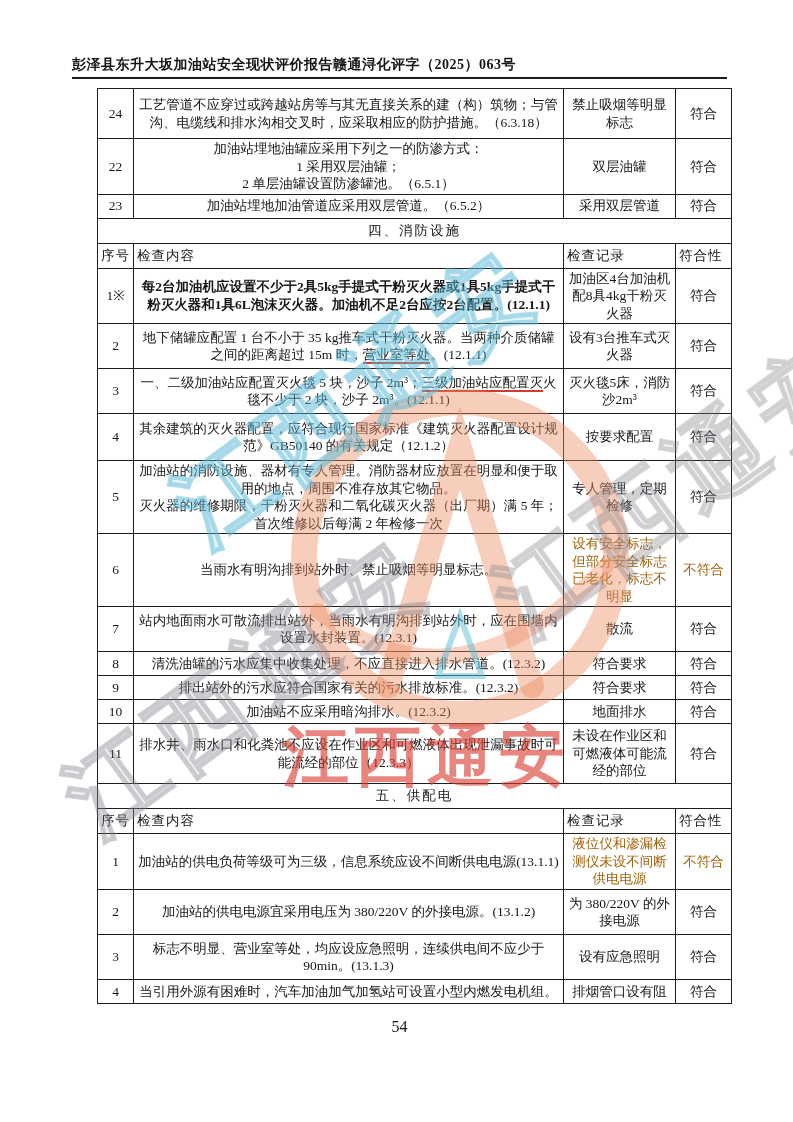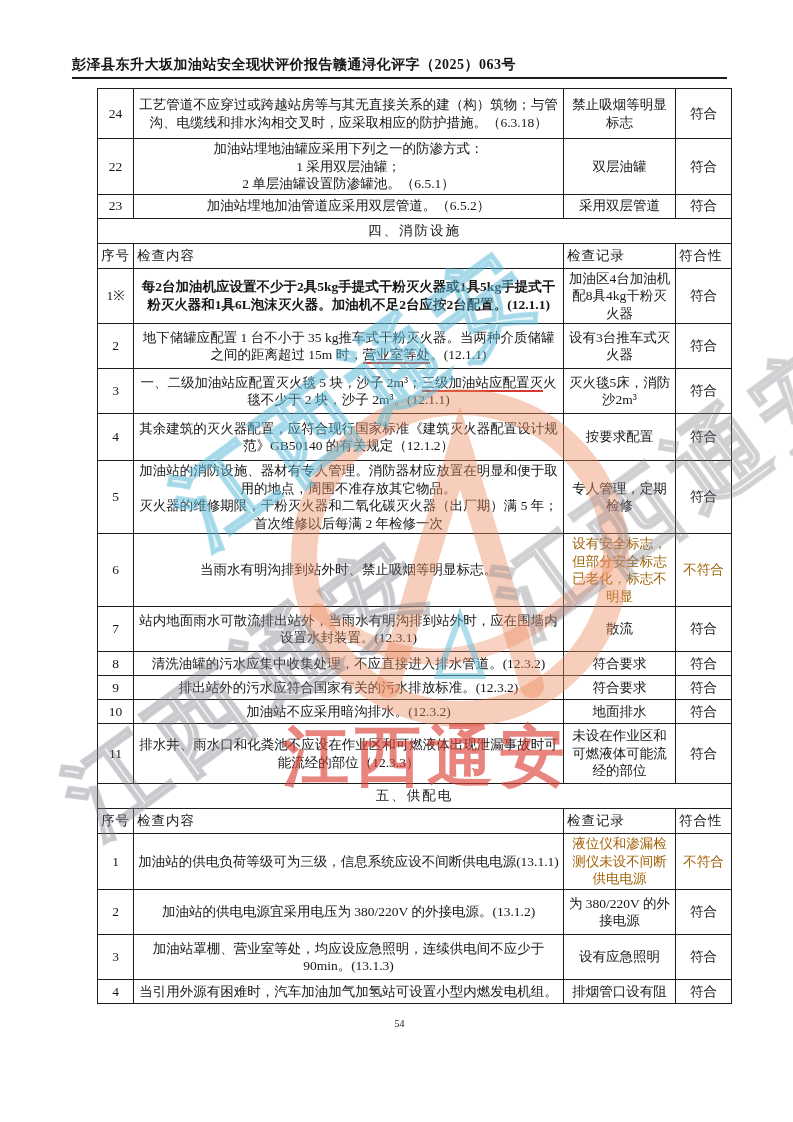--- a/index.html
+++ b/index.html
@@ -38,21 +38,21 @@
   tr.hdr td{letter-spacing:1px;}
   .bold-content{font-weight:bold;}
   .red{color:#a16207;}
   .mark{border-bottom:2px solid #d43a30;}
   
   tr.rh50{height:50px} tr.rh54{height:54px} tr.rh24{height:24px}
   tr.rh50b{height:50px} tr.rh25{height:25px} tr.rh52{height:52px}
   tr.rh45{height:45px} tr.rh47{height:47px} tr.rh72{height:72px}
   tr.rh56{height:56px} tr.rh60{height:60px}
   .page-number{
-    text-align:center;font-size:10px;margin-top:14px;
+    text-align:center;font-size:16px;margin-top:14px;
     position:relative;z-index:1;
   }
   
   .wm{position:absolute;left:0;top:0;width:793px;height:1122px;pointer-events:none;z-index:3;}
   .wm-emblem{position:absolute;left:288px;top:386px;}
   .wm-text{position:absolute;font-weight:bold;white-space:nowrap;}
   .wm-blue{
     left:148px;top:470px;font-size:96px;letter-spacing:10px;
     transform:rotate(-36deg);transform-origin:left top;
     color:rgba(92,186,214,0.18);
@@ -210,21 +210,21 @@
         <td class="c-comp red">不符合</td>
       </tr>
       <tr class="rh45">
         <td class="c-no">2</td>
         <td class="c-content">加油站的供电电源宜采用电压为 380/220V 的外接电源。(13.1.2)</td>
         <td class="c-record">为 380/220V 的外接电源</td>
         <td class="c-comp">符合</td>
       </tr>
       <tr class="rh45">
         <td class="c-no">3</td>
-        <td class="c-content">加油站罩棚、营业室等处，均应设应急照明，连续供电间不应少于90min。(13.1.3)</td>
+        <td class="c-content">标志不明显、营业室等处，均应设应急照明，连续供电间不应少于90min。(13.1.3)</td>
         <td class="c-record">设有应急照明</td>
         <td class="c-comp">符合</td>
       </tr>
       <tr class="rh24">
         <td class="c-no">4</td>
         <td class="c-content">当引用外源有困难时，汽车加油加气加氢站可设置小型内燃发电机组。</td>
         <td class="c-record">排烟管口设有阻</td>
         <td class="c-comp">符合</td>
       </tr>
 

